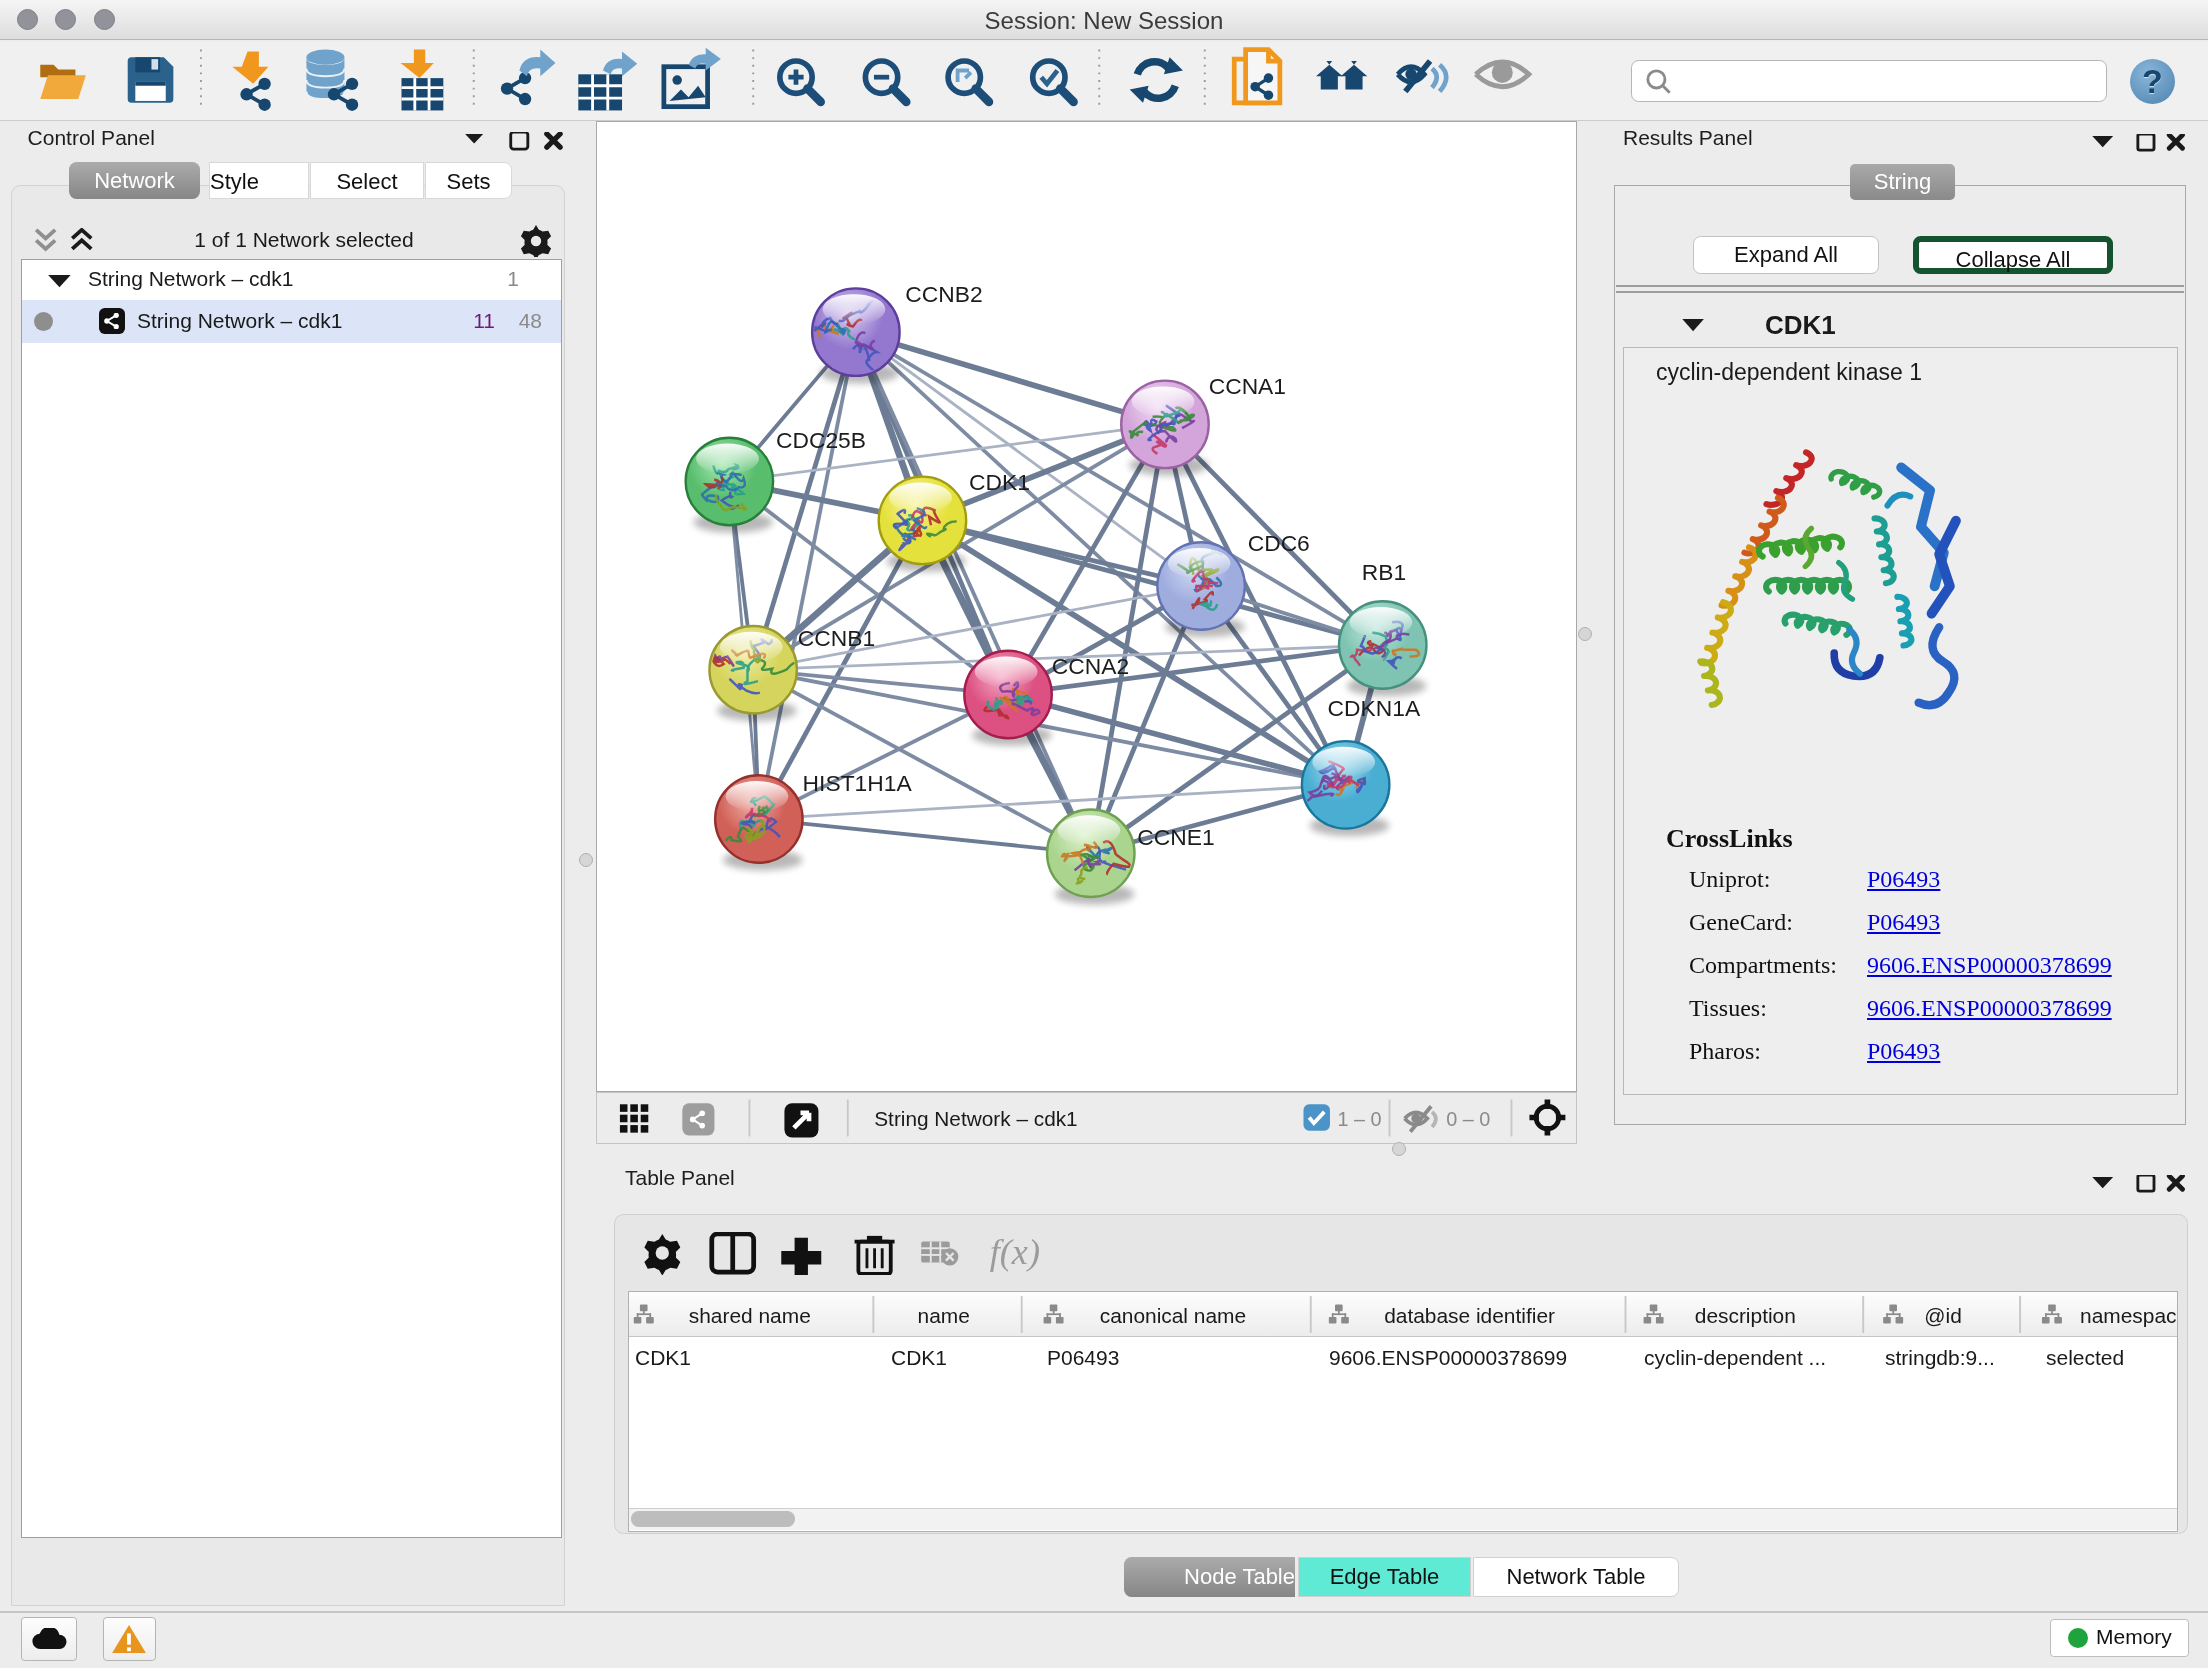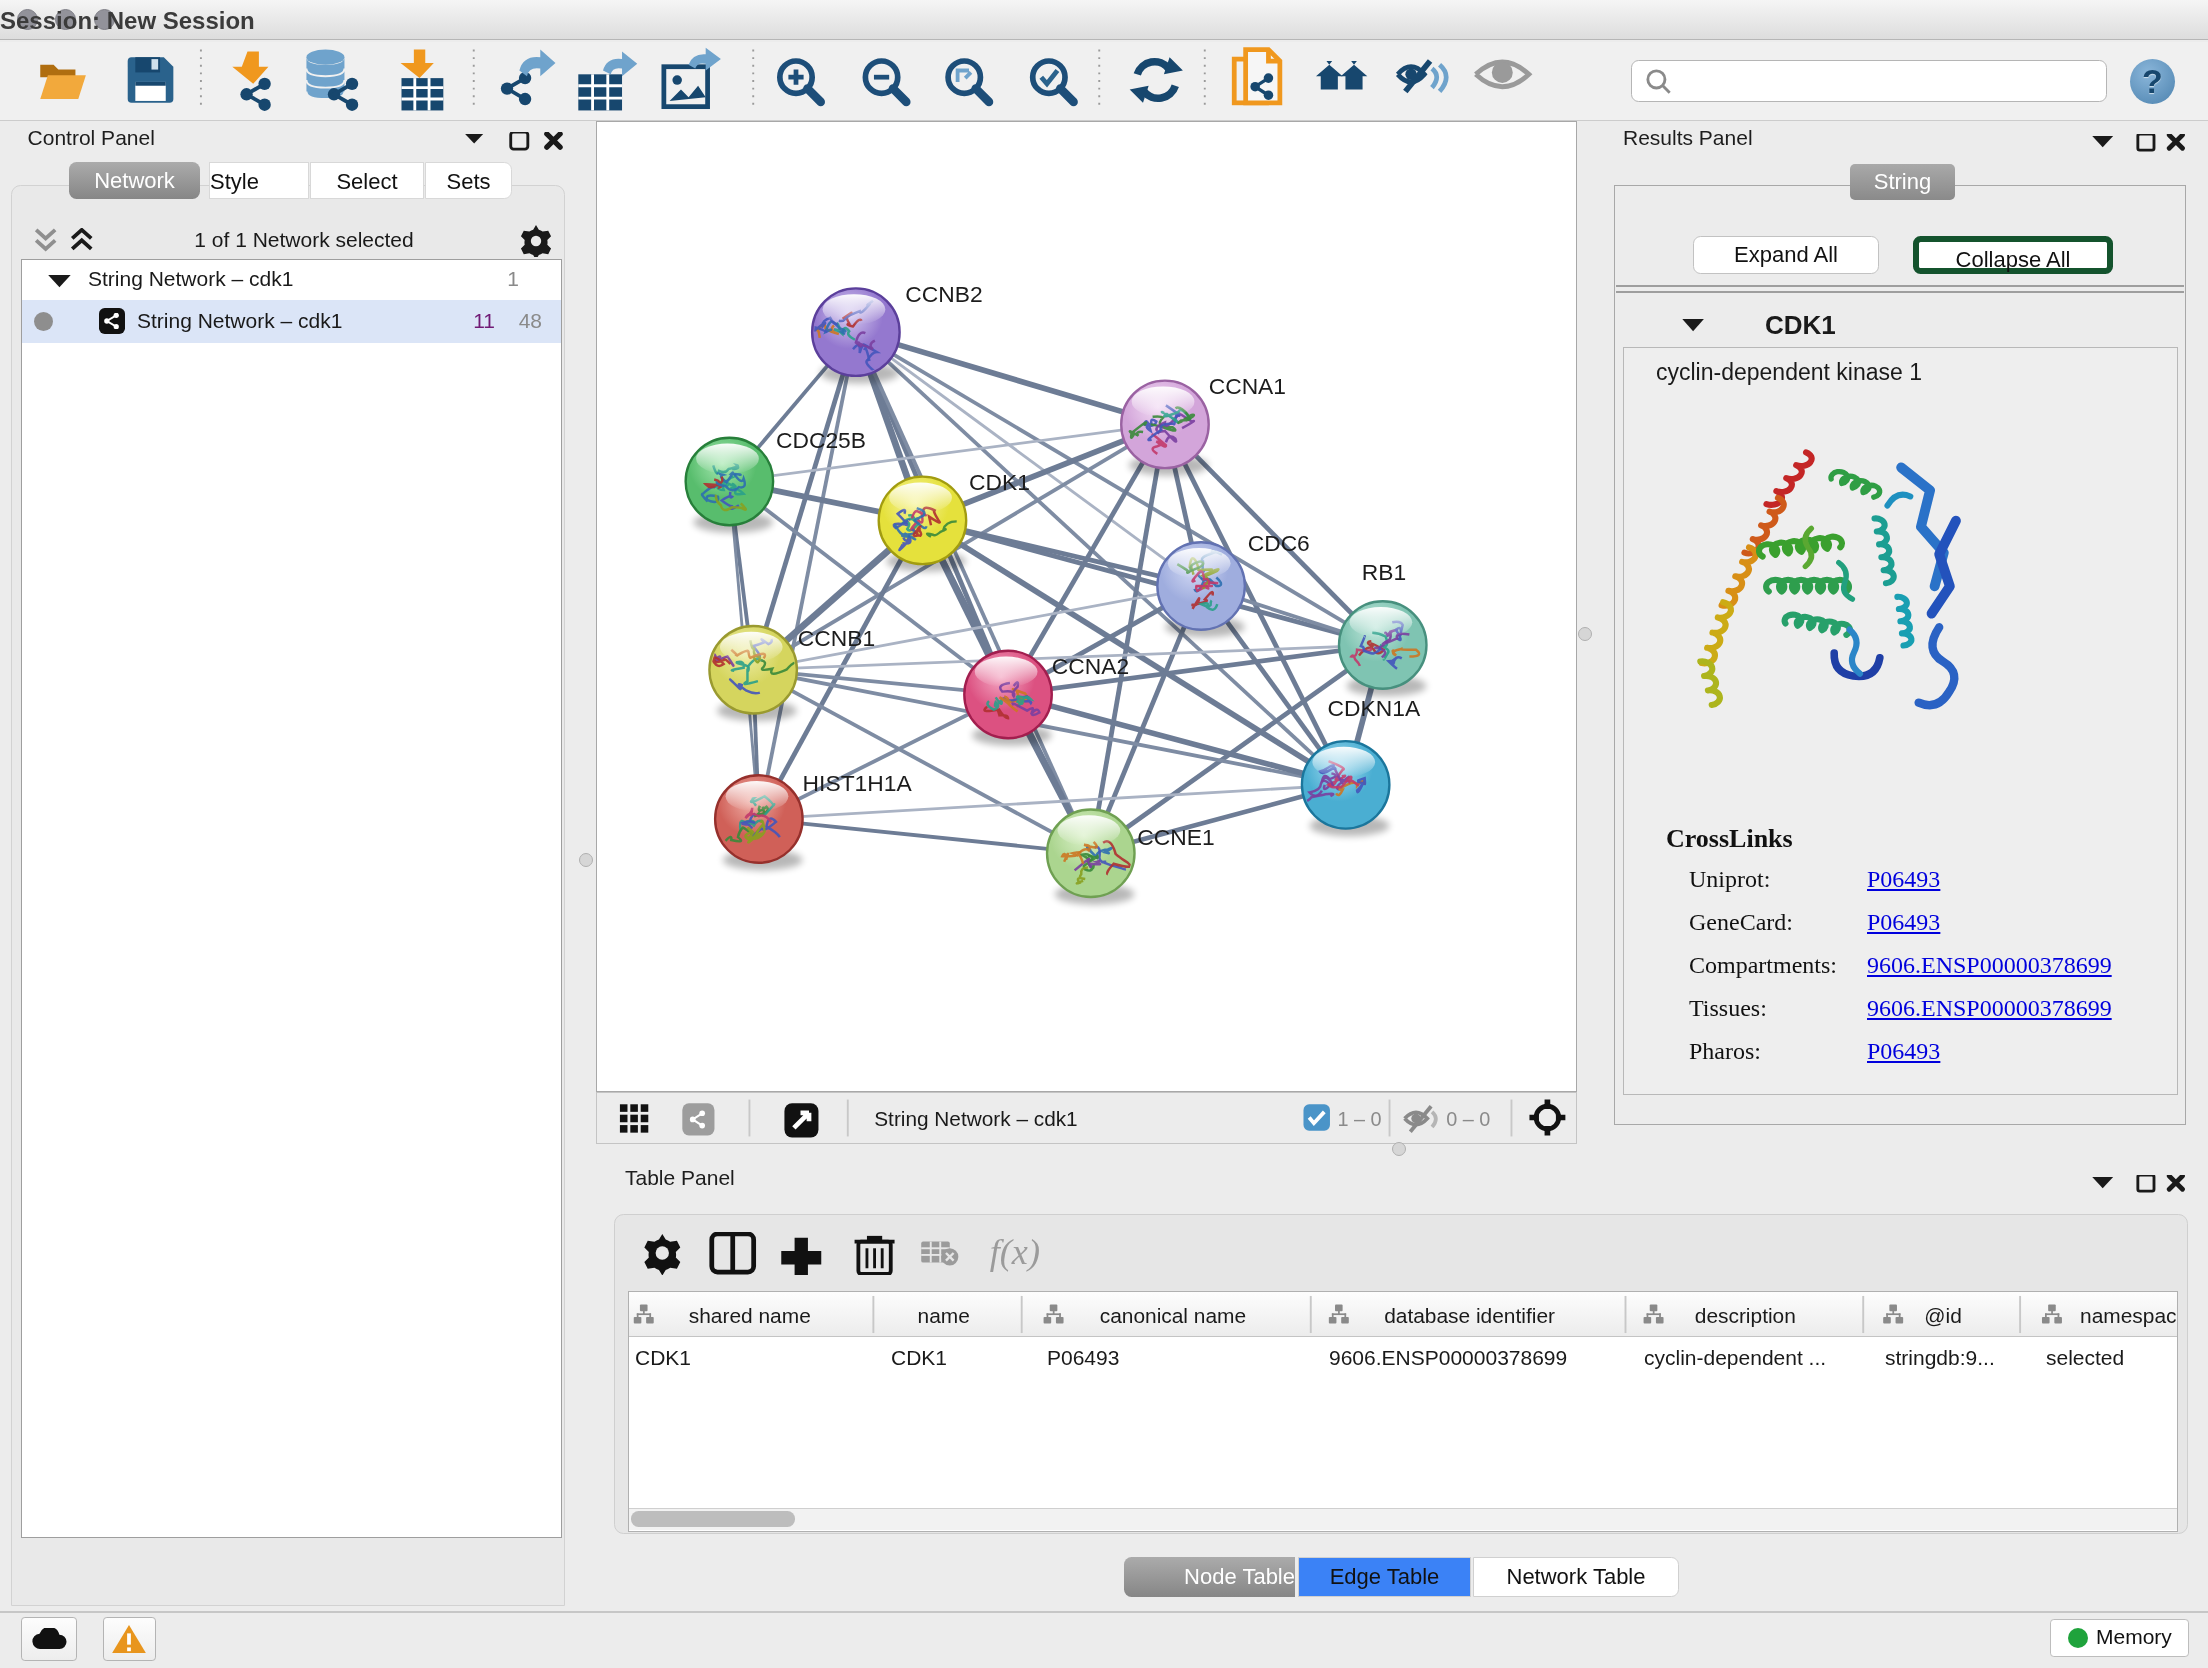--- a/index.html
+++ b/index.html
@@ -5,21 +5,21 @@
 html,body{width:2208px;height:1668px;font-family:"Liberation Sans",sans-serif;background:#ececec;overflow:hidden;position:relative}
 .abs{position:absolute}
 svg{display:block}
 .paneltitle{font-size:21px;color:#1d1d1d}
 </style></head><body>
 
 <div class="abs" style="left:0;top:0;width:2208px;height:40px;background:linear-gradient(#f5f5f5,#dddddd);border-bottom:1.9px solid #b6b6b6"></div>
 <div class="abs" style="left:17px;top:8.6px;width:21px;height:21px;border-radius:50%;background:#92929a;border:1px solid #7e7e86"></div>
 <div class="abs" style="left:55px;top:8.6px;width:21px;height:21px;border-radius:50%;background:#92929a;border:1px solid #7e7e86"></div>
 <div class="abs" style="left:94px;top:8.6px;width:21px;height:21px;border-radius:50%;background:#92929a;border:1px solid #7e7e86"></div>
-<div class="abs" style="left:0;top:6.7px;width:2208px;font-size:24px;font-weight:700;color:#3b3b3b">Session: New Session</div>
+<div class="abs" style="left:0;top:6.7px;width:2208px;text-align:center;font-size:24px;font-weight:400;color:#3b3b3b">Session: New Session</div>
 
 <div class="abs" style="left:0;top:42px;width:2208px;height:79px;background:#f0f0f0;border-bottom:1.9px solid #cccccc"></div>
 <svg class="abs" style="left:0;top:42px" width="2208" height="77" viewBox="0 0 2322 81">
 <defs>
 <g id="share" fill="#17476e">
         <circle cx="10" cy="0" r="6.5"></circle>
         <circle cx="-9" cy="11" r="6.5"></circle>
         <circle cx="10" cy="22" r="6.5"></circle>
         <path d="M10 0 L-9 11 L10 22" stroke="#17476e" stroke-width="4" fill="none"></path>
       </g>
@@ -757,21 +757,21 @@
 <div class="abs" style="left:891px;top:1346px;font-size:21px;color:#1a1a1a">CDK1</div>
 <div class="abs" style="left:1047px;top:1346px;font-size:21px;color:#1a1a1a">P06493</div>
 <div class="abs" style="left:1329px;top:1346px;font-size:21px;color:#1a1a1a">9606.ENSP00000378699</div>
 <div class="abs" style="left:1644px;top:1346px;font-size:21px;color:#1a1a1a">cyclin-dependent ...</div>
 <div class="abs" style="left:1885px;top:1346px;font-size:21px;color:#1a1a1a">stringdb:9...</div>
 <div class="abs" style="left:2046px;top:1346px;font-size:21px;color:#1a1a1a">selected</div>
 <div class="abs" style="left:629px;top:1508px;width:1548px;height:22px;background:#f2f2f2;border-top:1px solid #cfcfcf"></div>
 <div class="abs" style="left:631px;top:1511px;width:164px;height:16px;background:#bdbdbd;border-radius:7.6px"></div>
 
 <div class="abs" style="left:1124px;top:1557px;width:171px;height:40px;background:linear-gradient(#ababab,#868686);border-radius:7.6px 0 0 7.6px;color:#fff;font-size:22px;text-align:right;line-height:40px">Node Table</div>
-<div class="abs" style="left:1298px;top:1557px;width:173px;height:40px;background:#3b82f6;border:1px solid #d0d0d0;font-size:22px;color:#111;text-align:center;line-height:38px">Edge Table</div>
+<div class="abs" style="left:1298px;top:1557px;width:173px;height:40px;background:#5eead4;border:1px solid #d0d0d0;font-size:22px;color:#111;text-align:center;line-height:38px">Edge Table</div>
 <div class="abs" style="left:1473px;top:1557px;width:206px;height:40px;background:#fff;border:1px solid #d0d0d0;border-radius:0 7.6px 7.6px 0;font-size:22px;color:#111;text-align:center;line-height:38px">Network Table</div>
 
 <div class="abs" style="left:0;top:1611px;width:2208px;height:1.9px;background:#c6c6c6"></div>
 <div class="abs" style="left:21px;top:1617px;width:56px;height:44px;background:linear-gradient(#fdfdfd,#ededed);border:1px solid #b4b4b4;border-radius:3.8px"></div>
 <svg class="abs" style="left:31px;top:1628px" width="36" height="23" viewBox="0 0 38 24">
     <path d="M10 22 a8 8 0 0 1 -1 -16 a11 11 0 0 1 21 1 a7.5 7.5 0 0 1 0 15 z" fill="#111"></path>
   </svg>
 <div class="abs" style="left:103px;top:1617px;width:53px;height:44px;background:linear-gradient(#fdfdfd,#ededed);border:1px solid #b4b4b4;border-radius:3.8px"></div>
 <svg class="abs" style="left:111px;top:1624px" width="36" height="30" viewBox="0 0 38 32">
     <path d="M19 1 L37 31 H1 Z" fill="#e8951d"></path>

